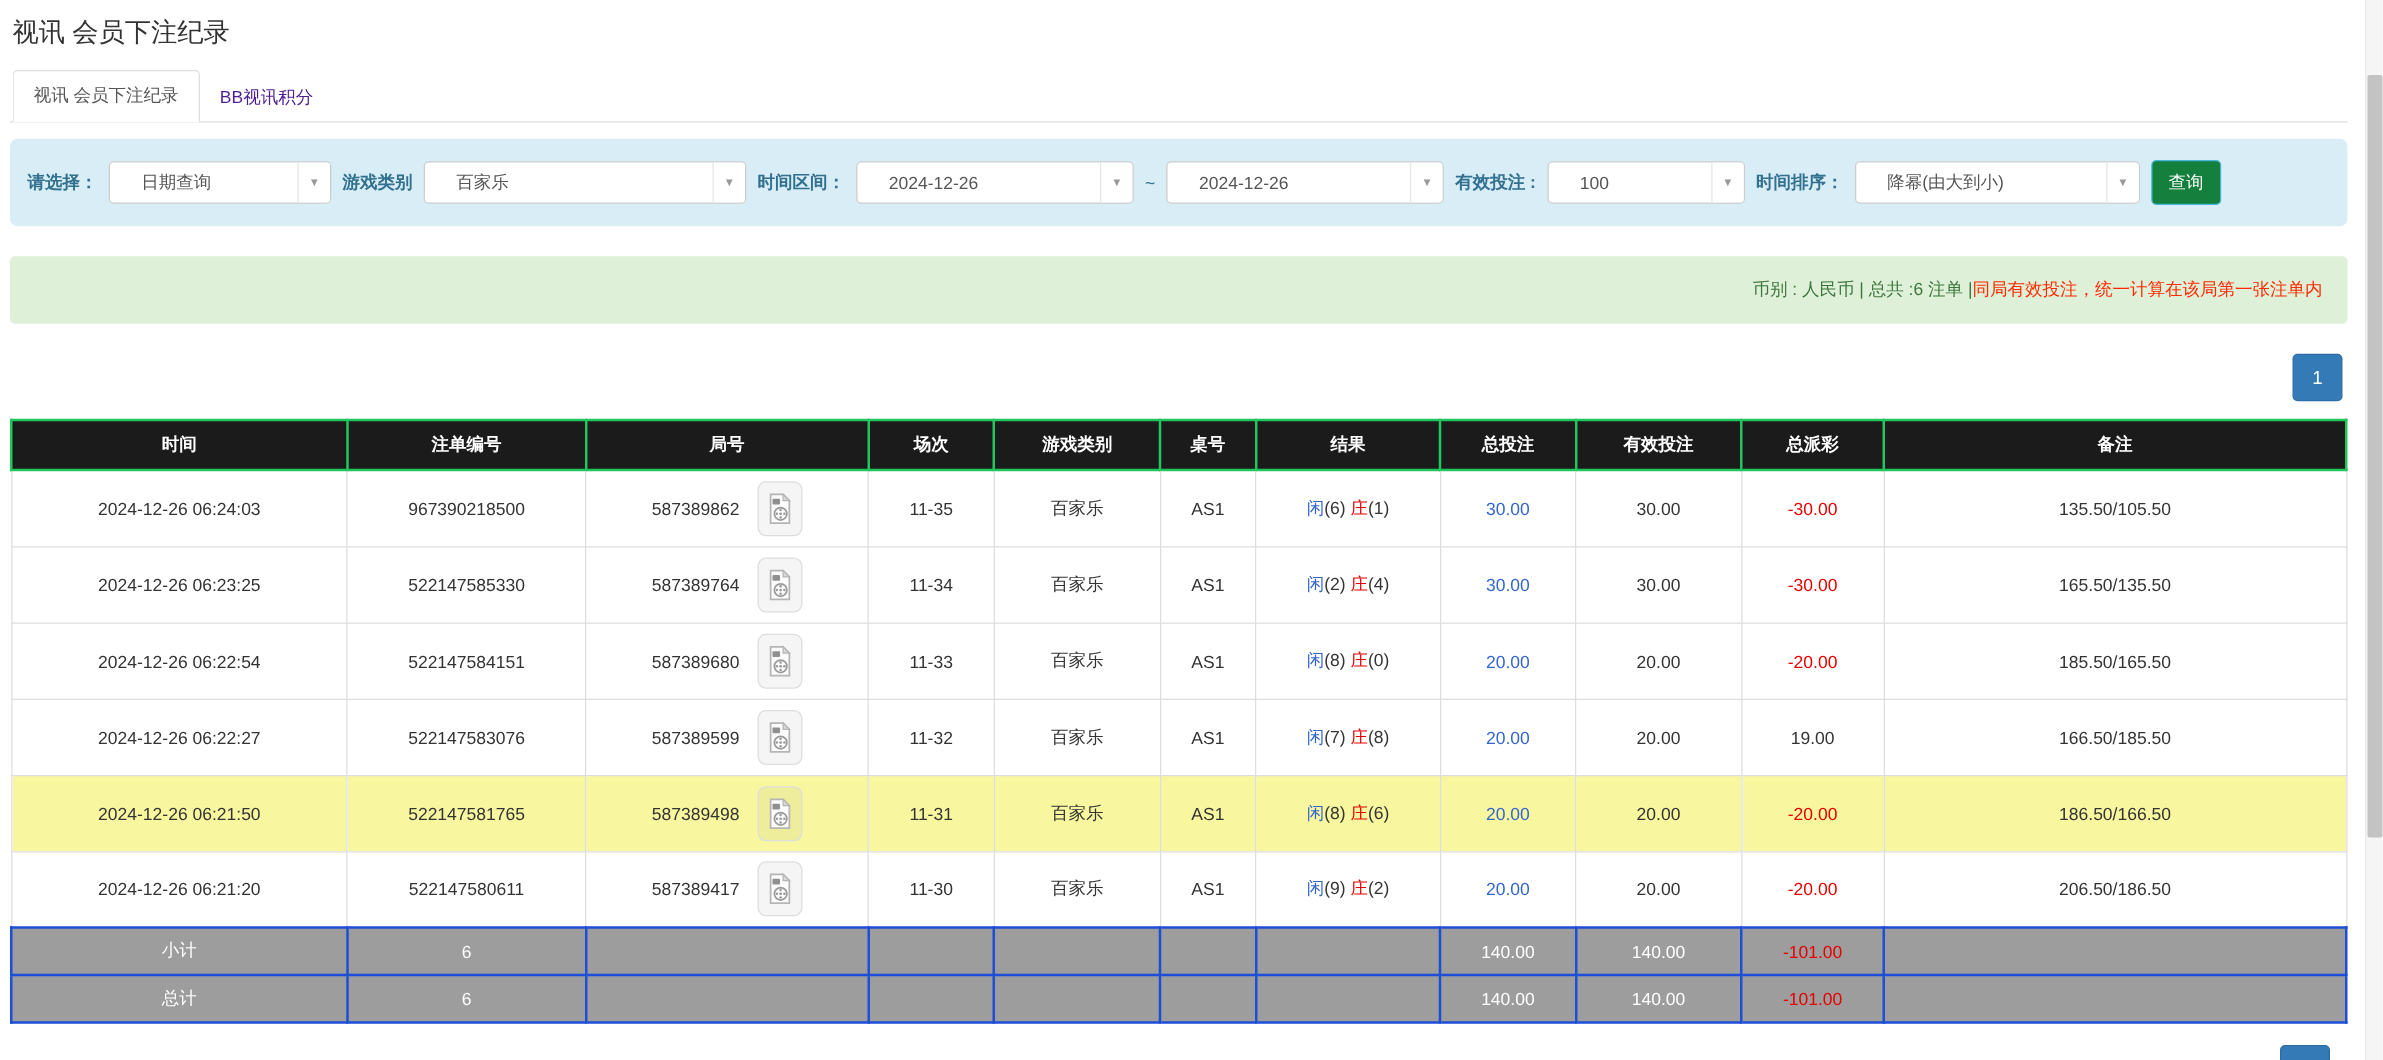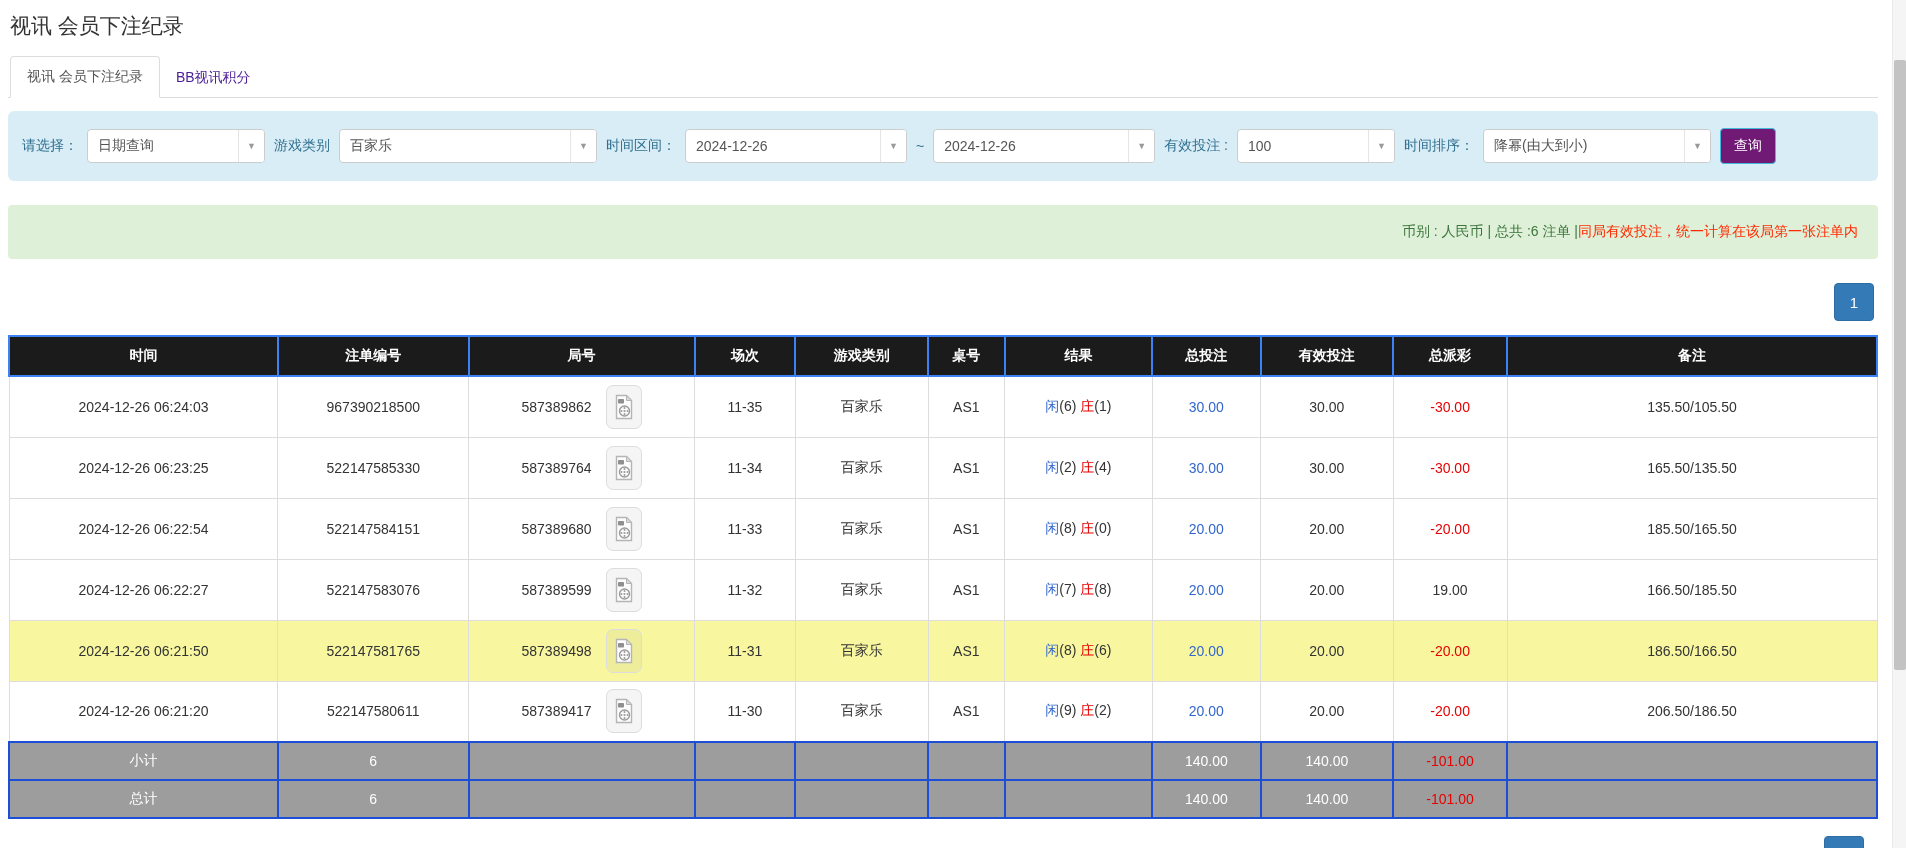--- a/index.html
+++ b/index.html
@@ -13,47 +13,47 @@
   
   .tabbar { display:flex; align-items:flex-end; border-bottom:1px solid #ddd; padding-left:2px; }
   .tab { font-size:14px; padding:11px 16px; cursor:pointer; margin-bottom:-1px; }
   .tab.active { background:#fff; color:#555; border:1px solid #ddd; border-bottom:1px solid #fff;
     border-radius:4px 4px 0 0; }
   .tab.inactive { color:#4c1d95; }
 
   
   .filterbar { margin-top:13px; background:#d9edf7; border-radius:6px; height:70px;
     display:flex; align-items:center; padding:0 14px; gap:9px; }
-  .flabel { font-size:14px; font-weight:normal; color:#31708f; white-space:nowrap; }
+  .flabel { font-size:14px; font-weight:bold; color:#31708f; white-space:nowrap; }
   .combo { background:#fff; border:1px solid #ccc; border-radius:4px; height:34px;
     display:flex; align-items:center; overflow:hidden; }
-  .combo-text { flex:1; font-size:14px; color:#555; padding:0 10px; white-space:nowrap; }
+  .combo-text { flex:1; font-size:14px; color:#555; padding:0 25px; white-space:nowrap; }
   .combo-caret { width:26px; align-self:stretch; display:flex; align-items:center; justify-content:center;
     color:#999; font-size:9px; border-left:1px solid #e5e5e5; background:#fff; }
   .w180{width:178px} .w260{width:258px} .w225{width:222px} .w160{width:158px} .w230{width:228px}
   .tilde { font-size:14px; color:#31708f; }
-  .search-btn { background:#701a75; color:#fff; border:1px solid #46b8da; border-radius:4px;
+  .search-btn { background:#15803d; color:#fff; border:1px solid #46b8da; border-radius:4px;
     font-size:14px; padding:8px 13px; cursor:pointer; }
 
   
   .summarybar { margin-top:24px; background:#dff0d8; border-radius:4px; height:54px;
     display:flex; align-items:center; justify-content:flex-end; padding:0 20px 0 18px; }
   .summary-left { color:#3c763d; font-size:14px; }
   .summary-right { color:#ff2a00; font-size:14px; }
 
   
   .pager { display:flex; justify-content:flex-end; margin:24px 4px 14px 0; }
   .page-btn { width:40px; height:38px; background:#337ab7; border:1px solid #2e6da4; border-radius:4px;
     color:#fff; font-size:15px; display:flex; align-items:center; justify-content:center; cursor:pointer; }
   .pager-bottom { position:absolute; right:28px; top:836px; }
 
   
   table { width:100%; border-collapse:collapse; table-layout:fixed; }
   thead th { background:#1b1b1b; color:#fff; font-size:14px; font-weight:bold;
-    height:40px; border:2px solid #3b82f6; }
+    height:40px; border:2px solid #22c55e; }
   tbody td { border:1px solid #ddd; font-size:14px; color:#333; text-align:center;
     height:61px; padding:0 6px; overflow:hidden; white-space:nowrap; }
   tbody tr.highlight td { background:#f8f7a0; }
   tfoot td { background:#9d9d9d; color:#fff; font-size:14px; height:38px;
     border:2px solid #1d4ed8; text-align:center; }
   .neg { color:#e60000; }
   .pos { color:#333; }
   .bet-link { color:#36c; text-decoration:none; cursor:pointer; }
   .res-player { color:#36c; }
   .res-banker { color:#e60000; }

